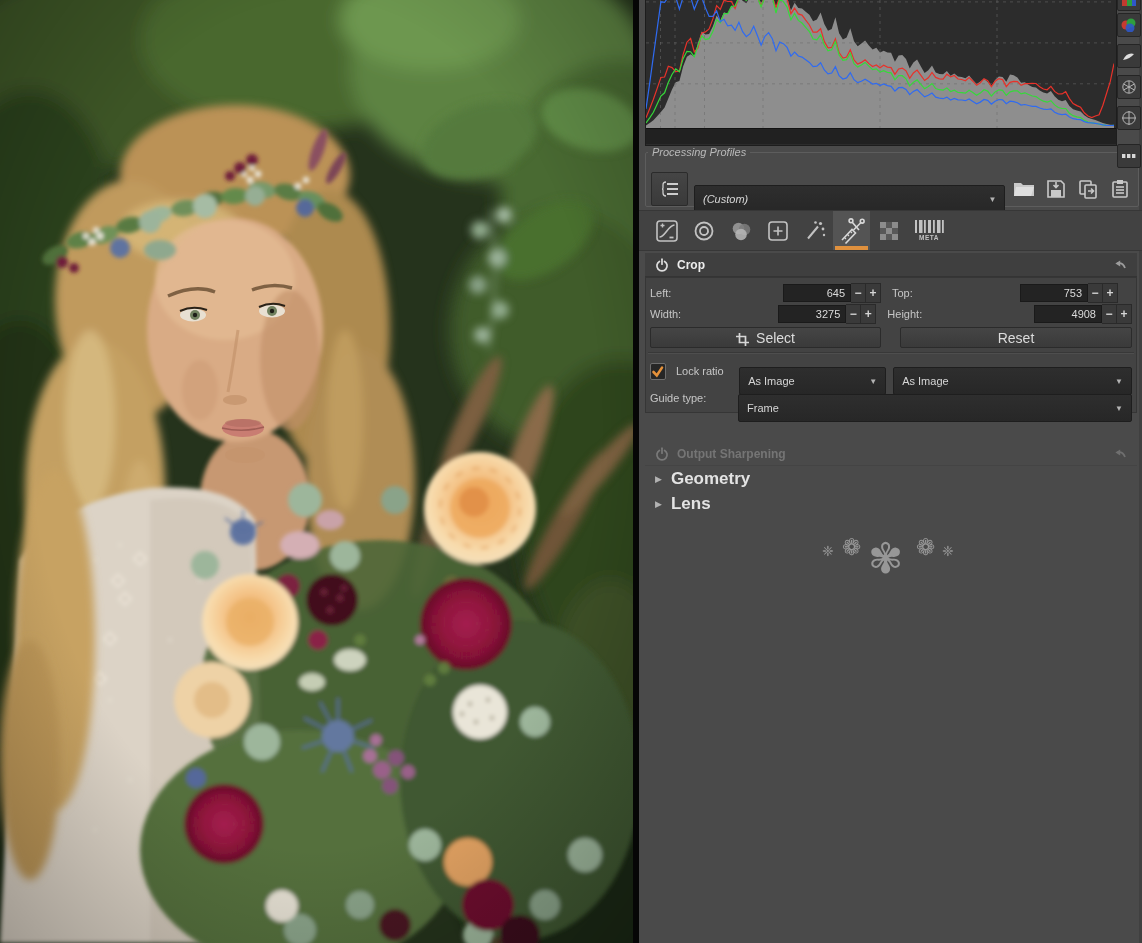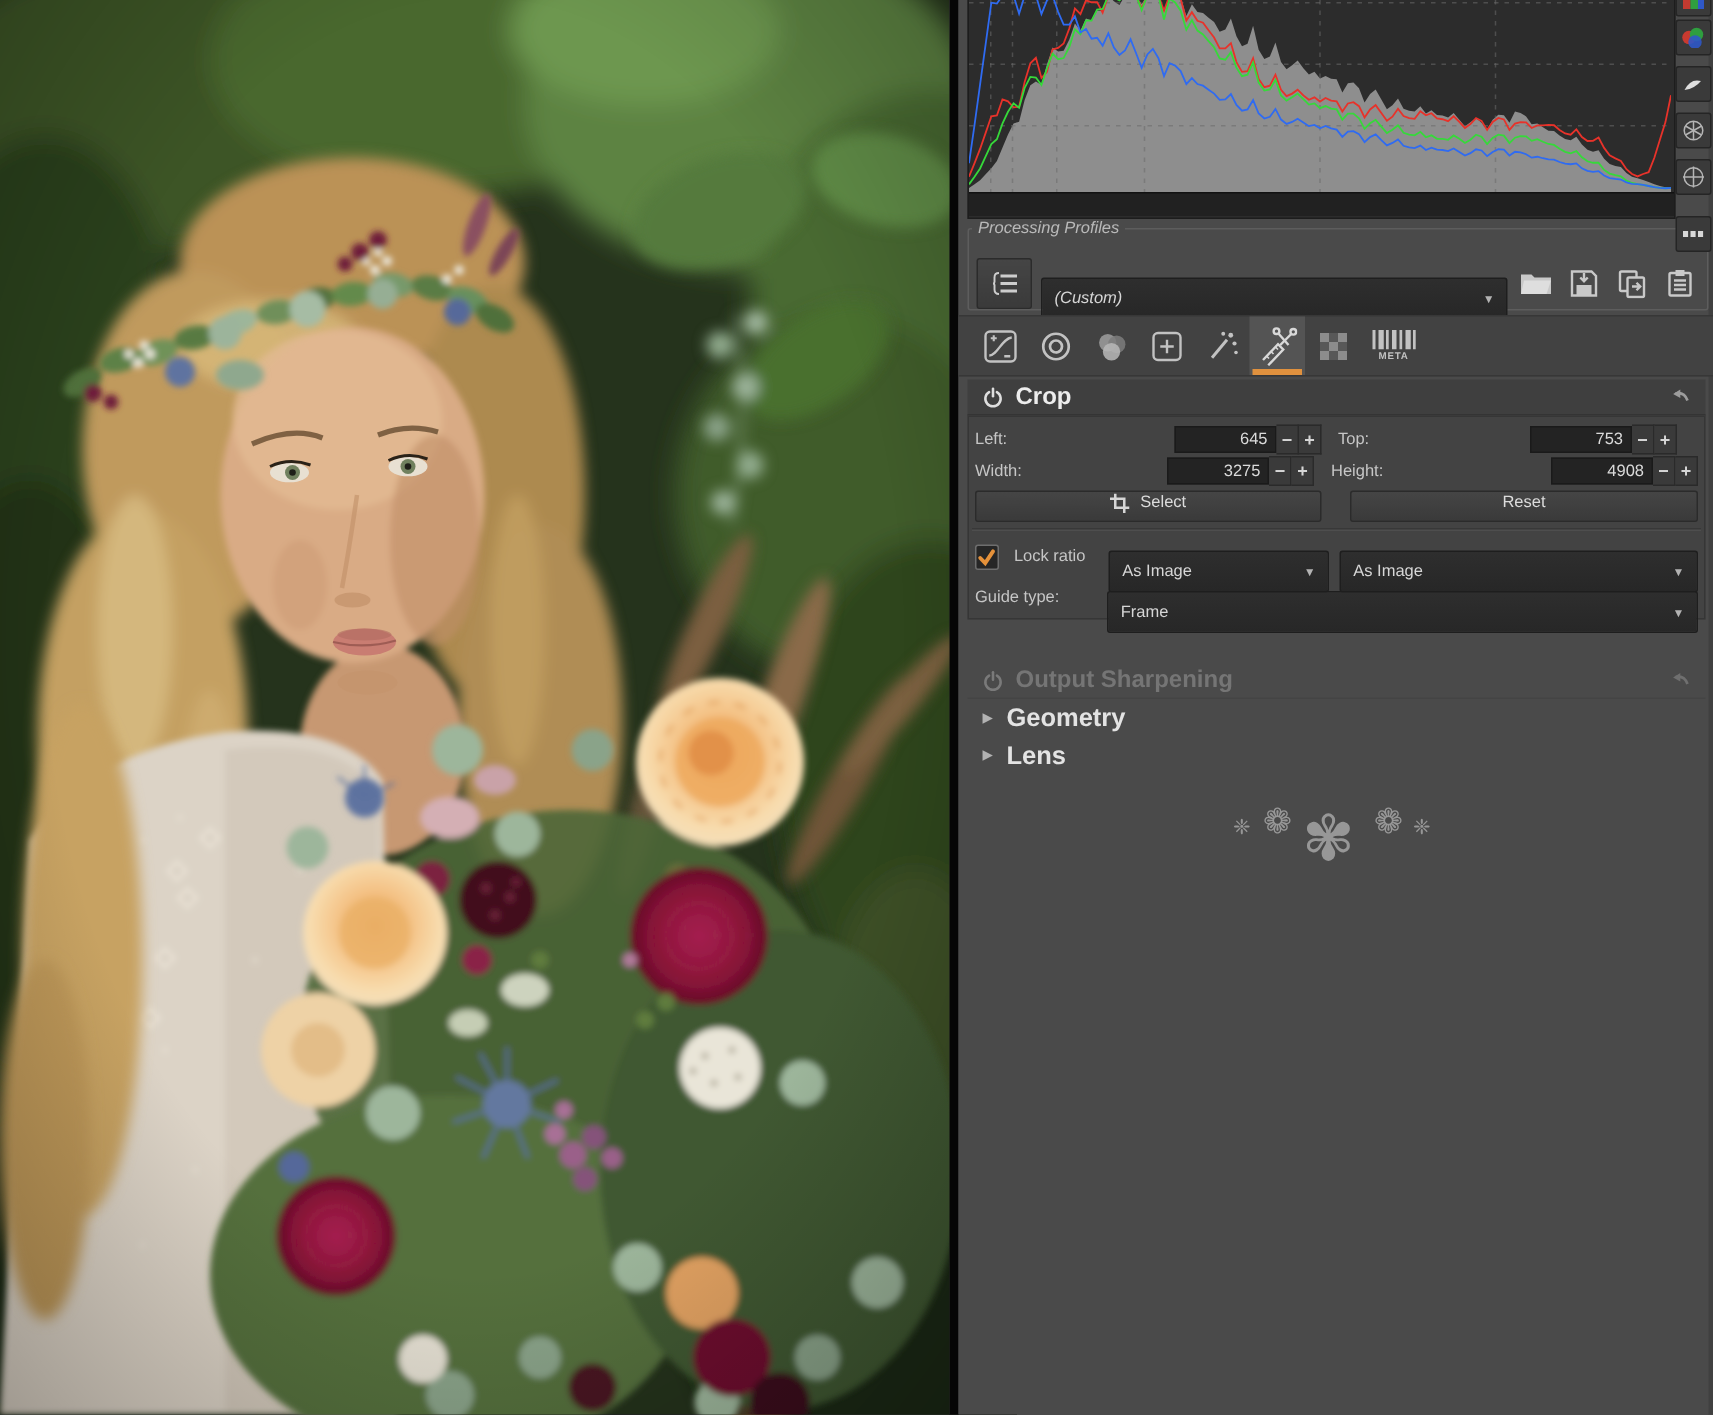--- a/index.html
+++ b/index.html
@@ -34,40 +34,40 @@
   
   .tabbar{position:absolute;left:0;top:210px;width:503px;height:41px;background:#424242;
           border-top:1px solid #373737;border-bottom:1px solid #373737;display:flex;align-items:stretch;padding-left:9px;box-sizing:border-box;}
   .tab{width:37px;display:flex;align-items:center;justify-content:center;position:relative;}
   .tab.sel{background:#545454;}
   .tab.sel::after{content:"";position:absolute;left:2px;right:2px;bottom:0;height:4px;background:#e0913e;}
 
   
   .sec{position:absolute;left:6px;width:492px;height:23px;display:flex;align-items:center;gap:8px;
        background:#3f3f3f;border-bottom:1px solid #343434;}
-  .sec .title{font-size:16px;font-weight:bold;color:#ededed;}
+  .sec .title{font-size:12px;font-weight:bold;color:#ededed;}
   .sec .rst{margin-left:auto;margin-right:10px;}
   .sec.dis{background:transparent;border-bottom:1px solid #444;}
   .sec.dis .title{color:#757575;}
   .expander{position:absolute;left:6px;width:492px;height:23px;display:flex;align-items:center;gap:9px;}
   .expander .tri{font-size:9px;color:#b2b2b2;padding-left:10px;}
   .expander .title{font-size:17px;font-weight:bold;color:#e3e3e3;}
 
   
   .cropbody{position:absolute;left:6px;top:277px;width:492px;height:136px;background:#434343;
             border:1px solid #363636;box-sizing:border-box;}
   .crow{position:absolute;left:4px;right:4px;height:20px;display:flex;align-items:center;}
   .clabel{font-size:11px;color:#c6c6c6;}
   .spin{display:flex;align-items:center;height:18px;}
   .sval{width:68px;height:18px;background:#232323;border:1px solid #1a1a1a;color:#dadada;font-size:11px;
         display:flex;align-items:center;justify-content:flex-end;padding-right:5px;box-sizing:border-box;}
   .sbtn{width:14px;height:18px;background:#3a3a3a;border:1px solid #2a2a2a;border-left:none;color:#d5d5d5;
         font-size:12px;font-weight:bold;display:flex;align-items:center;justify-content:center;}
   .bigbtn{height:21px;background:linear-gradient(#454545,#3a3a3a);border:1px solid #2b2b2b;border-radius:2px;
-          color:#dcdcdc;font-size:11px;display:flex;align-items:flex-start;justify-content:center;gap:7px;}
+          color:#dcdcdc;font-size:14px;display:flex;align-items:flex-end;justify-content:center;gap:7px;}
   .csep{position:absolute;left:2px;right:2px;top:74px;height:1px;background:#383838;border-bottom:1px solid #4e4e4e;}
   .chk{width:15px;height:15px;background:#262626;border:1px solid #6e6e6e;border-radius:2px;
        display:flex;align-items:center;justify-content:center;}
 
   
   .ornament{position:absolute;left:0;top:0;width:503px;height:943px;pointer-events:none;}
   .orn{position:absolute;color:#979797;}
   .orn.s{font-size:14px;}
   .orn.m{font-size:23px;}
   .orn.b{font-size:42px;}

